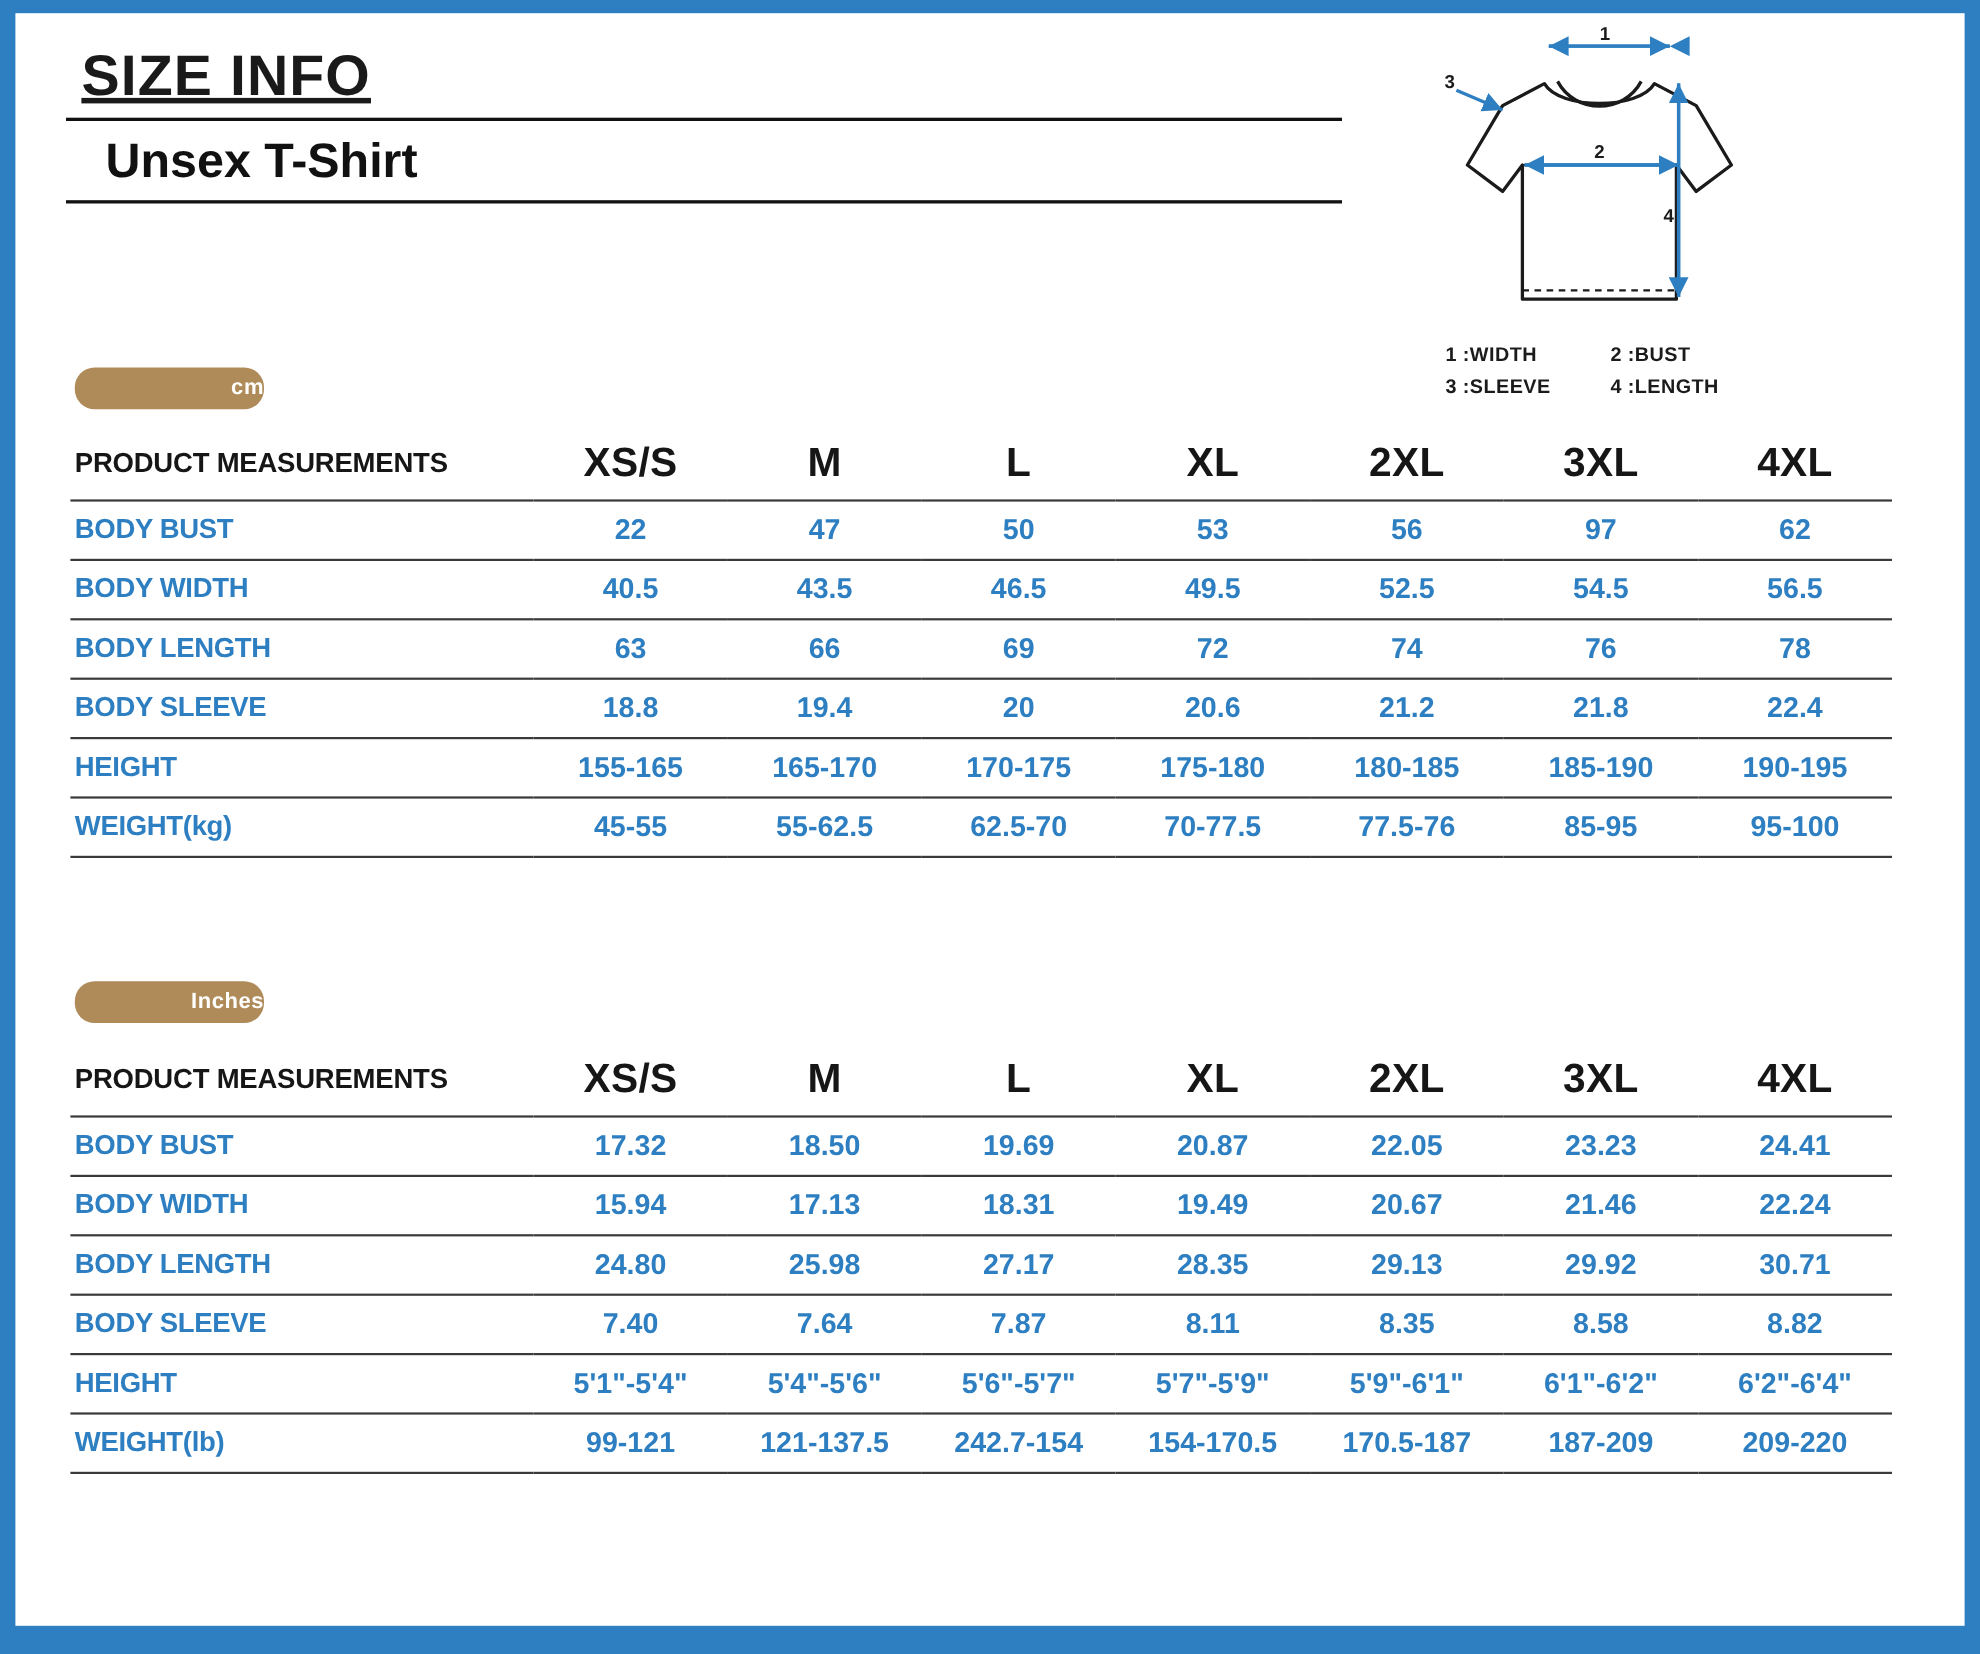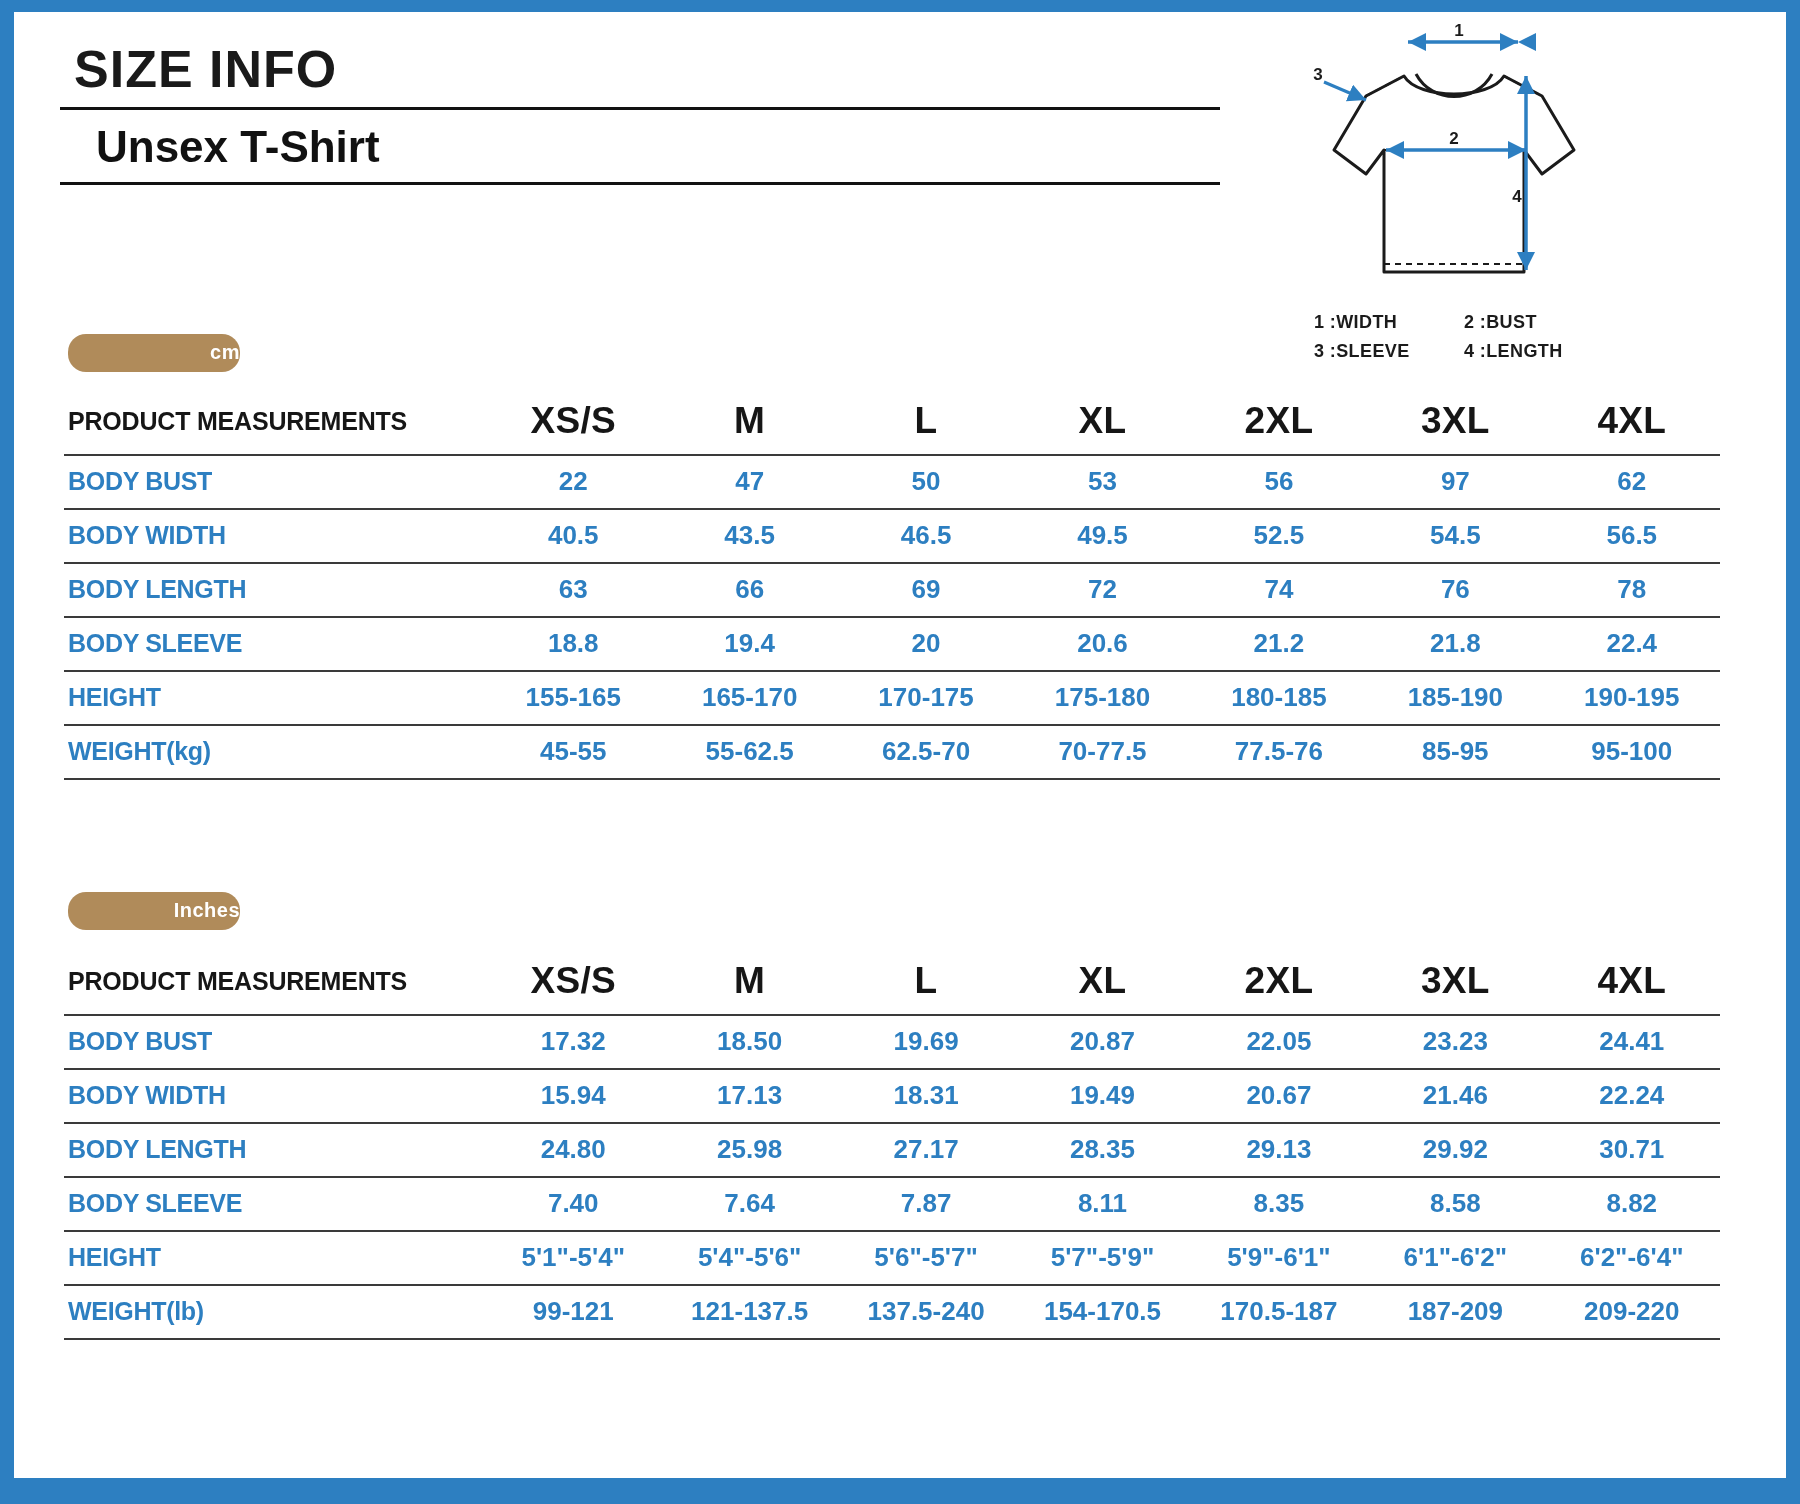--- a/index.html
+++ b/index.html
@@ -64,20 +64,21 @@
   }
   .title-main {
     font-family: "Liberation Sans", sans-serif;
     font-weight: bold;
     font-size: 52px;
     letter-spacing: 1px;
     color: #1a1a1a;
     padding: 0 0 10px 14px;
     border-bottom: 3px solid #111111;
     line-height: 1.05;
+    text-decoration: underline;
   }
   .title-sub {
     font-family: "Liberation Sans", sans-serif;
     font-weight: bold;
     font-size: 44px;
     color: #111111;
     padding: 14px 0 12px 36px;
     border-bottom: 3px solid #111111;
     line-height: 1.05;
   }
@@ -407,21 +408,21 @@
           <td>5'6"-5'7"</td>
           <td>5'7"-5'9"</td>
           <td>5'9"-6'1"</td>
           <td>6'1"-6'2"</td>
           <td>6'2"-6'4"</td>
         </tr>
         <tr>
           <td class="rowhead">WEIGHT(lb)</td>
           <td>99-121</td>
           <td>121-137.5</td>
-          <td>137.5-240</td>
+          <td>242.7-154</td>
           <td>154-170.5</td>
           <td>170.5-187</td>
           <td>187-209</td>
           <td>209-220</td>
         </tr>
       </tbody>
     </table>
 
   </div>
 </div>

